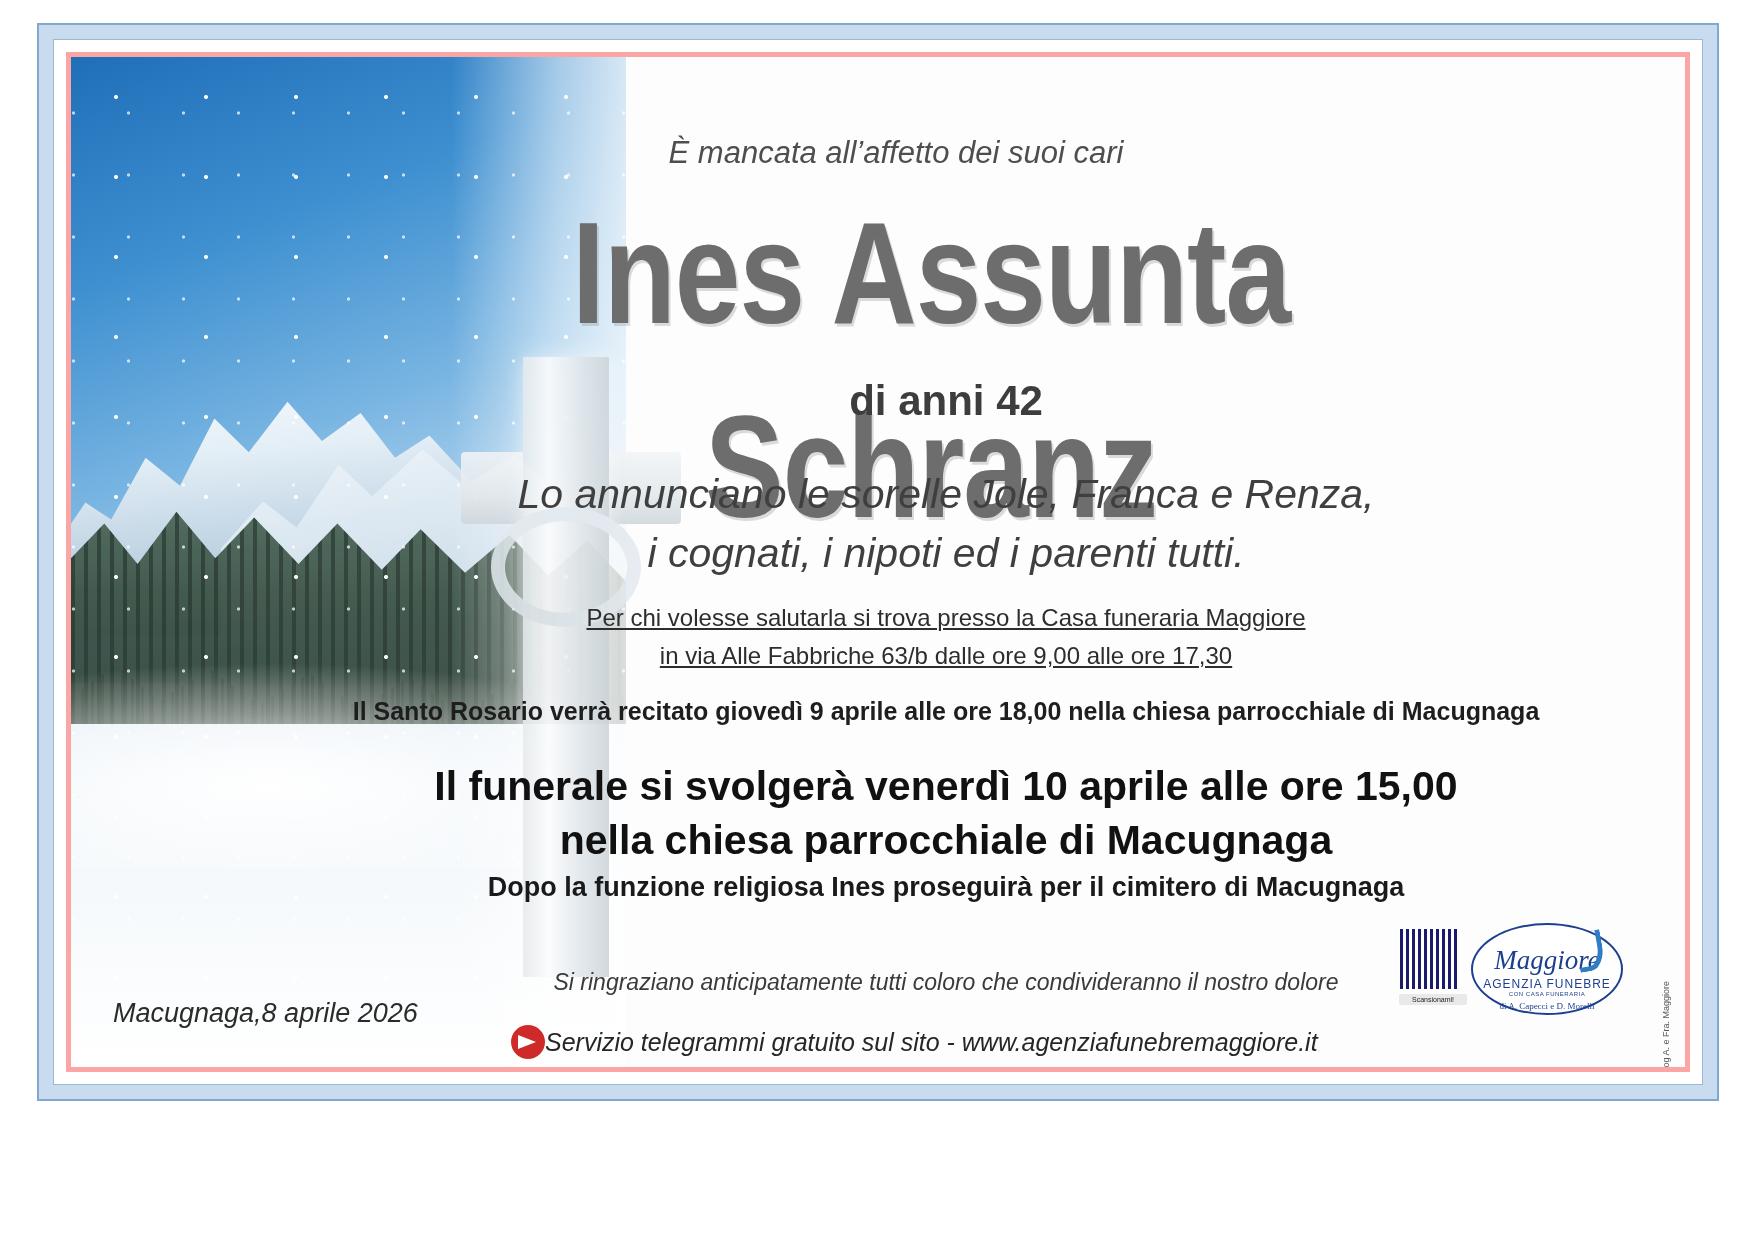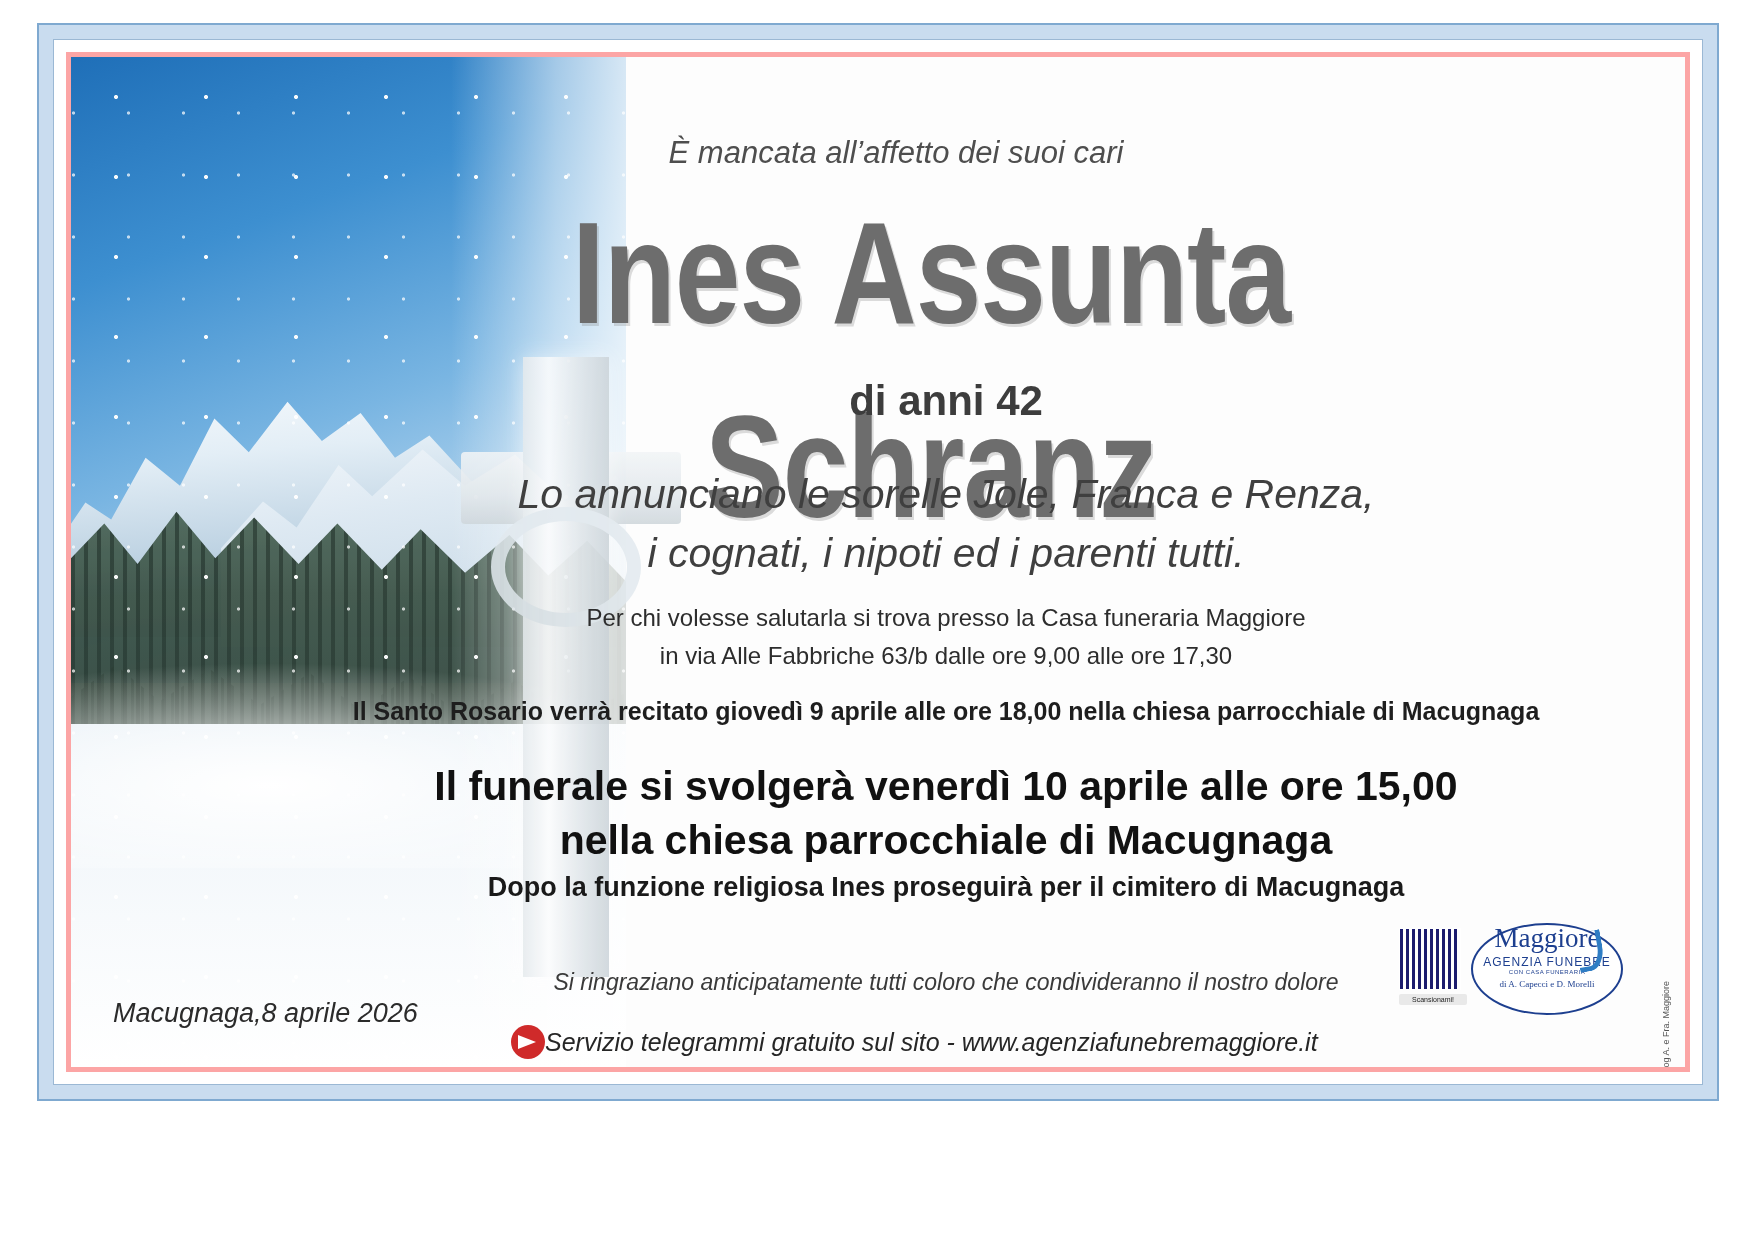--- a/index.html
+++ b/index.html
@@ -167,21 +167,21 @@
     color: #3f3f3f;
     line-height: 1.45;
   }
   .funeral-home {
     position: absolute; top: 542px; left: 0; width: 1150px;
     text-align: center;
     font-size: 24px;
     color: #2d2d2d;
     line-height: 1.6;
   }
-  .funeral-home span { display:block; }
+  .funeral-home span { text-decoration: underline; display:block; }
   .rosary {
     position: absolute; top: 640px; left: -20px; width: 1190px;
     text-align: center;
     font-size: 25px;
     font-weight: bold;
     color: #1e1e1e;
   }
   .funeral {
     position: absolute; top: 702px; left: 0; width: 1150px;
     text-align: center;
@@ -262,22 +262,24 @@
   .logo {
     position:absolute; right: 62px; bottom: 52px; z-index:6;
     width: 152px; height: 92px;
     border: 2px solid #1d3f8f;
     border-radius: 50%;
     background: #ffffff;
     text-align:center;
   }
   .logo-top {
     font-family: "Liberation Serif", serif;
+    font-style: italic;
     font-size: 27px;
     color: #1d3f8f;
+    margin-top: 22px;
     line-height: 1;
   }
   .logo-sub {
     font-size: 12px;
     letter-spacing: 1px;
     color: #1d3f8f;
     margin-top: 3px;
   }
   .logo-sub2 {
     font-size: 6px;

